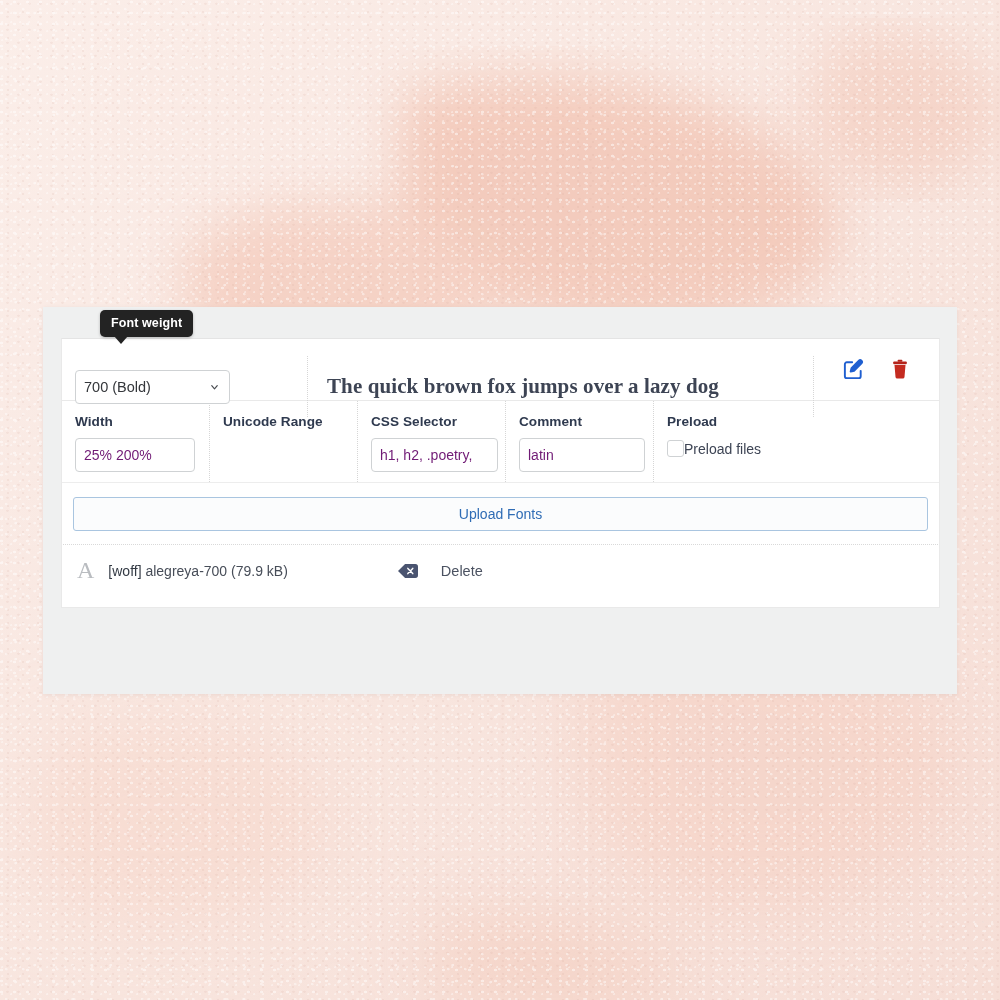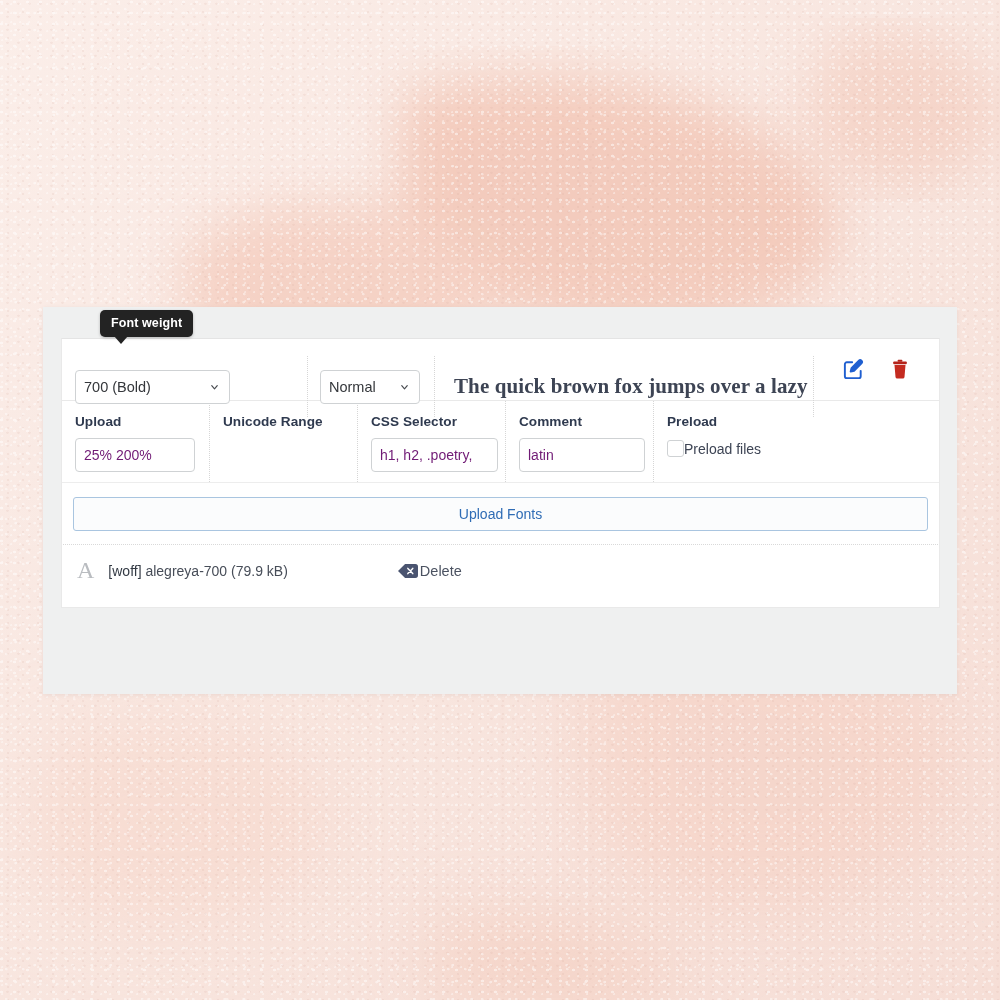--- a/index.html
+++ b/index.html
@@ -217,21 +217,21 @@
     margin-right:14px;
     margin-top:-2px;
   }
   .file-name {
     font-size:14px;
     color:#474d58;
     white-space:nowrap;
   }
   .file-name b { font-weight:normal; color:#333a44; }
   .file-delete {
-    display:flex; align-items:center; gap:2px;
+    display:flex; align-items:center; gap:23px;
     margin-left:110px;
     background:none; border:none; padding:0; cursor:pointer;
   }
   .file-delete .del-label {
     font-size:14.5px; color:#4b5261;
     font-family:"Liberation Sans", sans-serif;
   }
 </style>
 </head>
 <body>
@@ -291,30 +291,20 @@
       <div class="sel-wrap w-weight">
         <select class="ctl">
           <option>700 (Bold)</option>
         </select>
         <svg class="chev" viewBox="0 0 24 24" fill="none" stroke="currentColor" stroke-width="2.6" stroke-linecap="round" stroke-linejoin="round">
           <polyline points="6 9 12 16 18 9"></polyline>
         </svg>
       </div>
     </div>
 
-    <div class="cell cell-style cell-sep">
-      <div class="sel-wrap w-style">
-        <select class="ctl">
-          <option>Normal</option>
-        </select>
-        <svg class="chev" viewBox="0 0 24 24" fill="none" stroke="currentColor" stroke-width="2.6" stroke-linecap="round" stroke-linejoin="round">
-          <polyline points="6 9 12 16 18 9"></polyline>
-        </svg>
-      </div>
-    </div>
 
     <div class="cell cell-preview cell-sep">
       <span class="preview-text">The quick brown fox jumps over a lazy dog</span>
     </div>
 
     <div class="cell cell-actions">
       <button class="icon-btn">
         <svg width="23" height="23" viewBox="0 0 24 24" fill="none" stroke="#1f5fd0" stroke-width="2" stroke-linecap="round" stroke-linejoin="round">
           <path d="M19.5 13.4V19a2 2 0 0 1-2 2H5a2 2 0 0 1-2-2V6.5a2 2 0 0 1 2-2h5.6"></path>
           <path d="M17.6 2.9a1.9 1.9 0 0 1 2.7 2.7L12.6 13.3l-3.6.9.9-3.6z" fill="#1f5fd0"></path>
@@ -326,21 +316,21 @@
           <rect x="9.4" y="1.4" width="5.2" height="2.2" rx=".8" fill="#b4231a"></rect>
           <path d="M6 7.1h12l-1.1 13.1a1.9 1.9 0 0 1-1.9 1.7H9a1.9 1.9 0 0 1-1.9-1.7z" fill="#c42b20"></path>
         </svg>
       </button>
     </div>
   </div>
 
   <div class="row-fields">
 
     <div class="field f-width">
-      <span class="field-label">Upload</span>
+      <span class="field-label">Width</span>
       <input class="ctl-box" type="text" value="25% 200%" style="">
     </div>
 
 
     <div class="field f-unicode">
       <span class="field-label">Unicode Range</span>
     </div>
 
     <div class="field f-css">
       <span class="field-label">CSS Selector</span>

